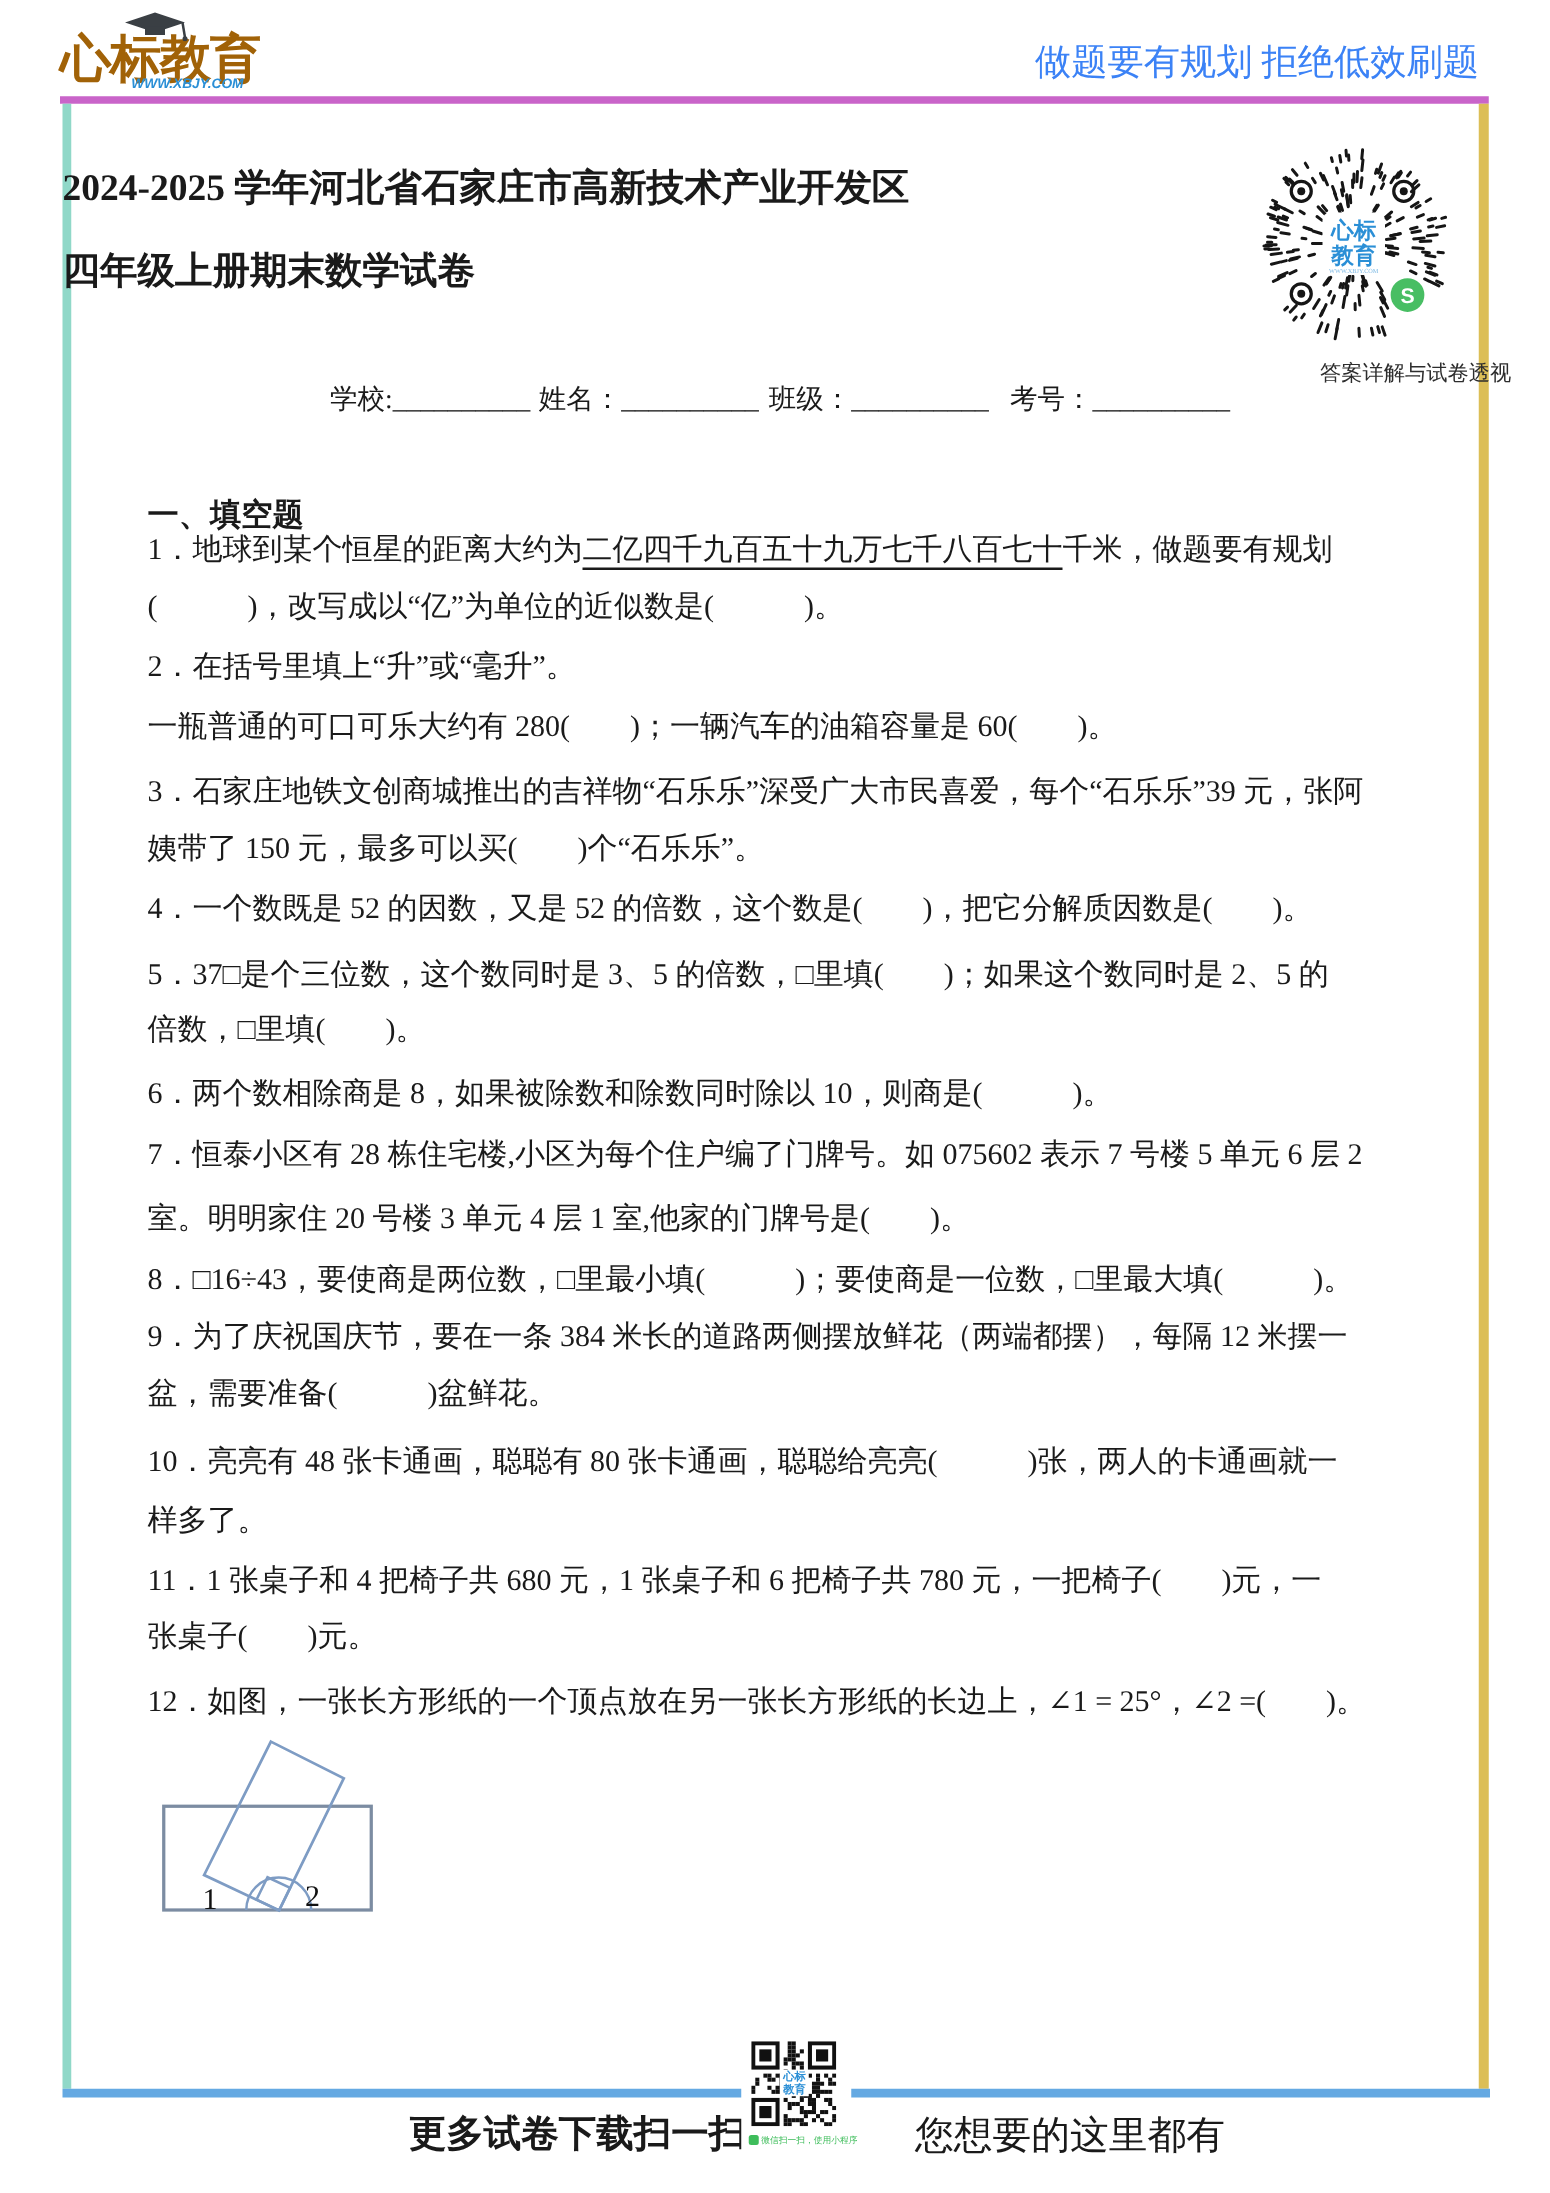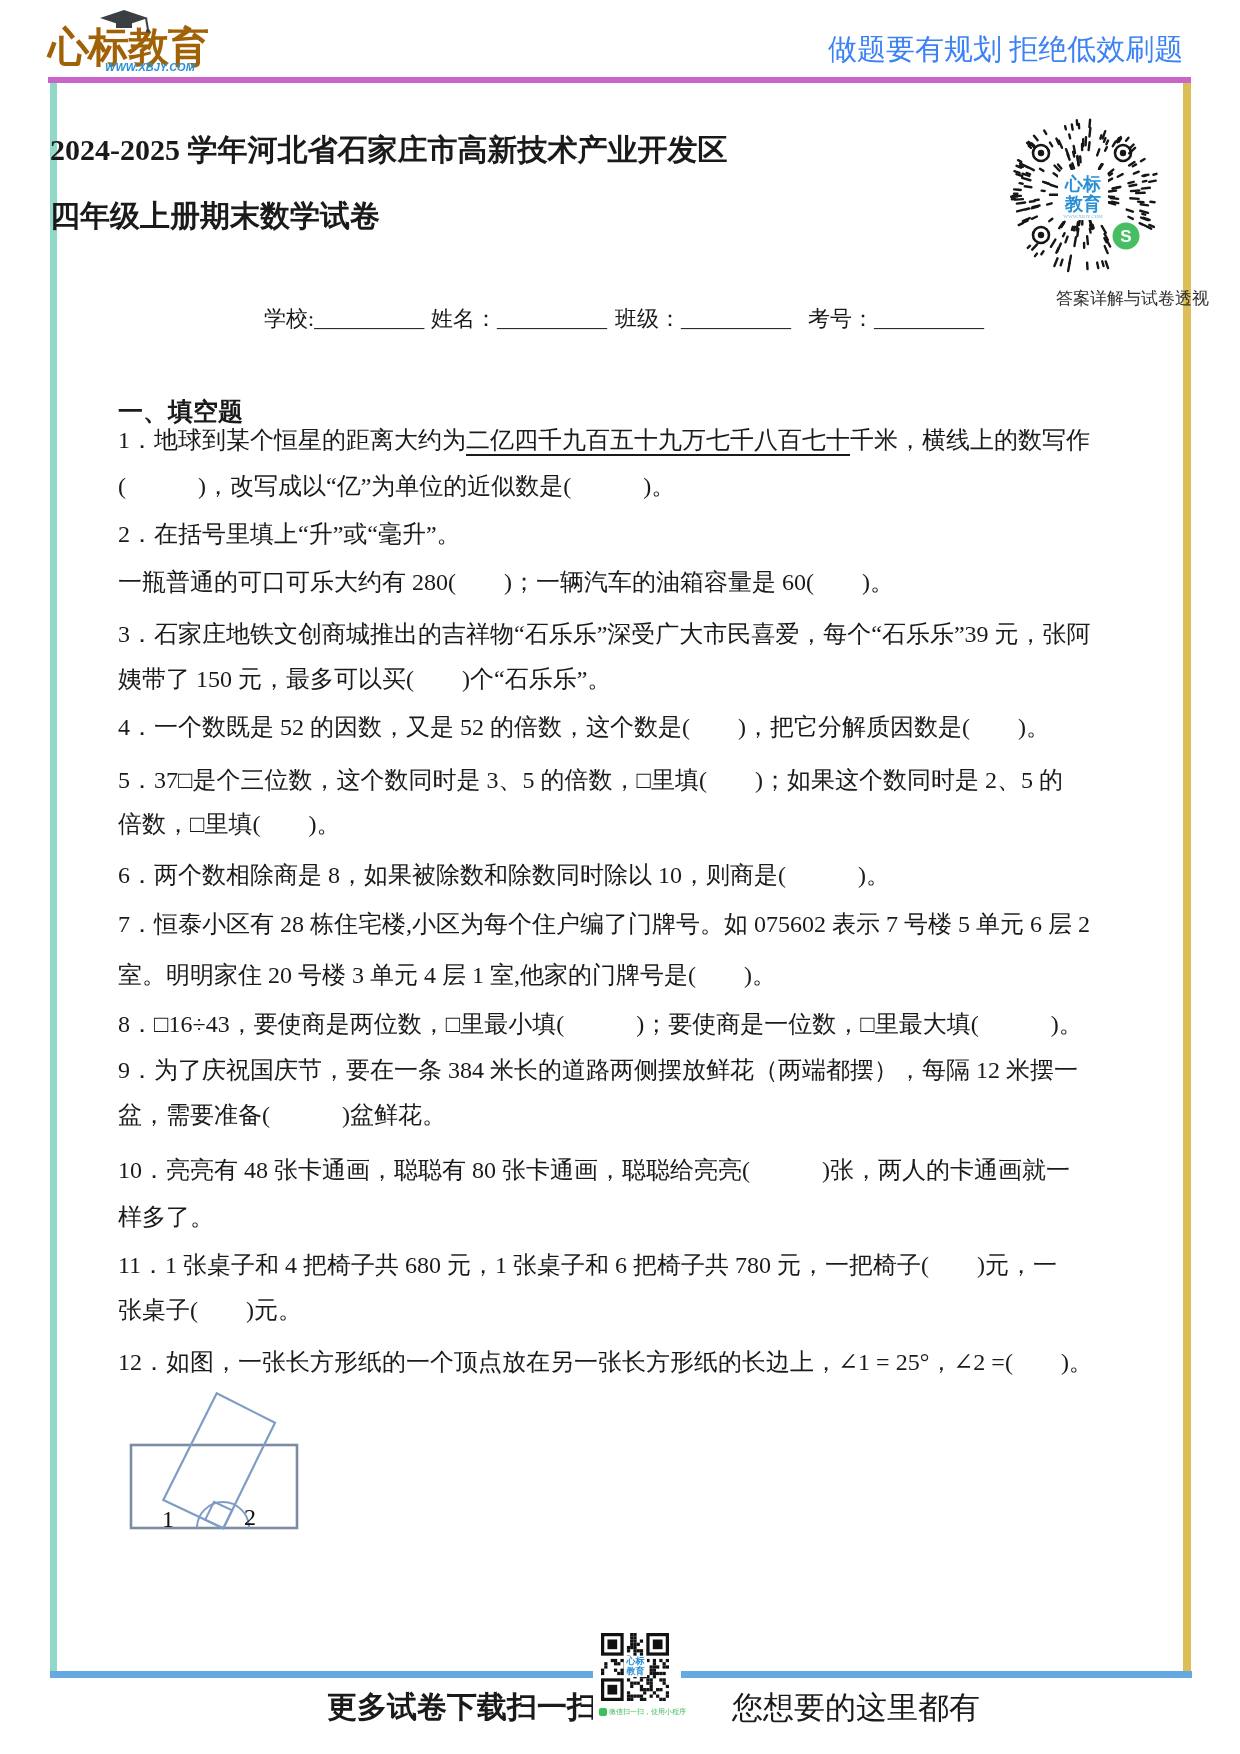--- a/index.html
+++ b/index.html
@@ -246,21 +246,21 @@
 </svg>
 <div class="abs qr-caption">答案详解与试卷透视</div>
 
 <span class="abs form-item" style="left:264px"><span>学校:</span><span>__________</span></span>
 <span class="abs form-item" style="left:431px"><span>姓名：</span><span>__________</span></span>
 <span class="abs form-item" style="left:615px"><span>班级：</span><span>__________</span></span>
 <span class="abs form-item" style="left:808px"><span>考号：</span><span>__________</span></span>
 
 <div class="abs sec-head">一、填空题</div>
 
-<div class="line" style="top:425px"><span>1．地球到某个恒星的距离大约为</span><span class="u">二亿四千九百五十九万七千八百七十</span><span>千米，横线上的数写作</span></div>
+<div class="line" style="top:425px"><span>1．地球到某个恒星的距离大约为</span><span class="u">二亿四千九百五十九万七千八百七十</span><span>千米，做题要有规划</span></div>
 <div class="line" style="top:471px">(　　　)，改写成以“亿”为单位的近似数是(　　　)。</div>
 <div class="line" style="top:519px">2．在括号里填上“升”或“毫升”。</div>
 <div class="line" style="top:567px">一瓶普通的可口可乐大约有 280(　　)；一辆汽车的油箱容量是 60(　　)。</div>
 <div class="line" style="top:619px">3．石家庄地铁文创商城推出的吉祥物“石乐乐”深受广大市民喜爱，每个“石乐乐”39 元，张阿</div>
 <div class="line" style="top:664px">姨带了 150 元，最多可以买(　　)个“石乐乐”。</div>
 <div class="line" style="top:712px">4．一个数既是 52 的因数，又是 52 的倍数，这个数是(　　)，把它分解质因数是(　　)。</div>
 <div class="line" style="top:765px">5．37□是个三位数，这个数同时是 3、5 的倍数，□里填(　　)；如果这个数同时是 2、5 的</div>
 <div class="line" style="top:809px">倍数，□里填(　　)。</div>
 <div class="line" style="top:860px">6．两个数相除商是 8，如果被除数和除数同时除以 10，则商是(　　　)。</div>
 <div class="line" style="top:909px">7．恒泰小区有 28 栋住宅楼,小区为每个住户编了门牌号。如 075602 表示 7 号楼 5 单元 6 层 2</div>

